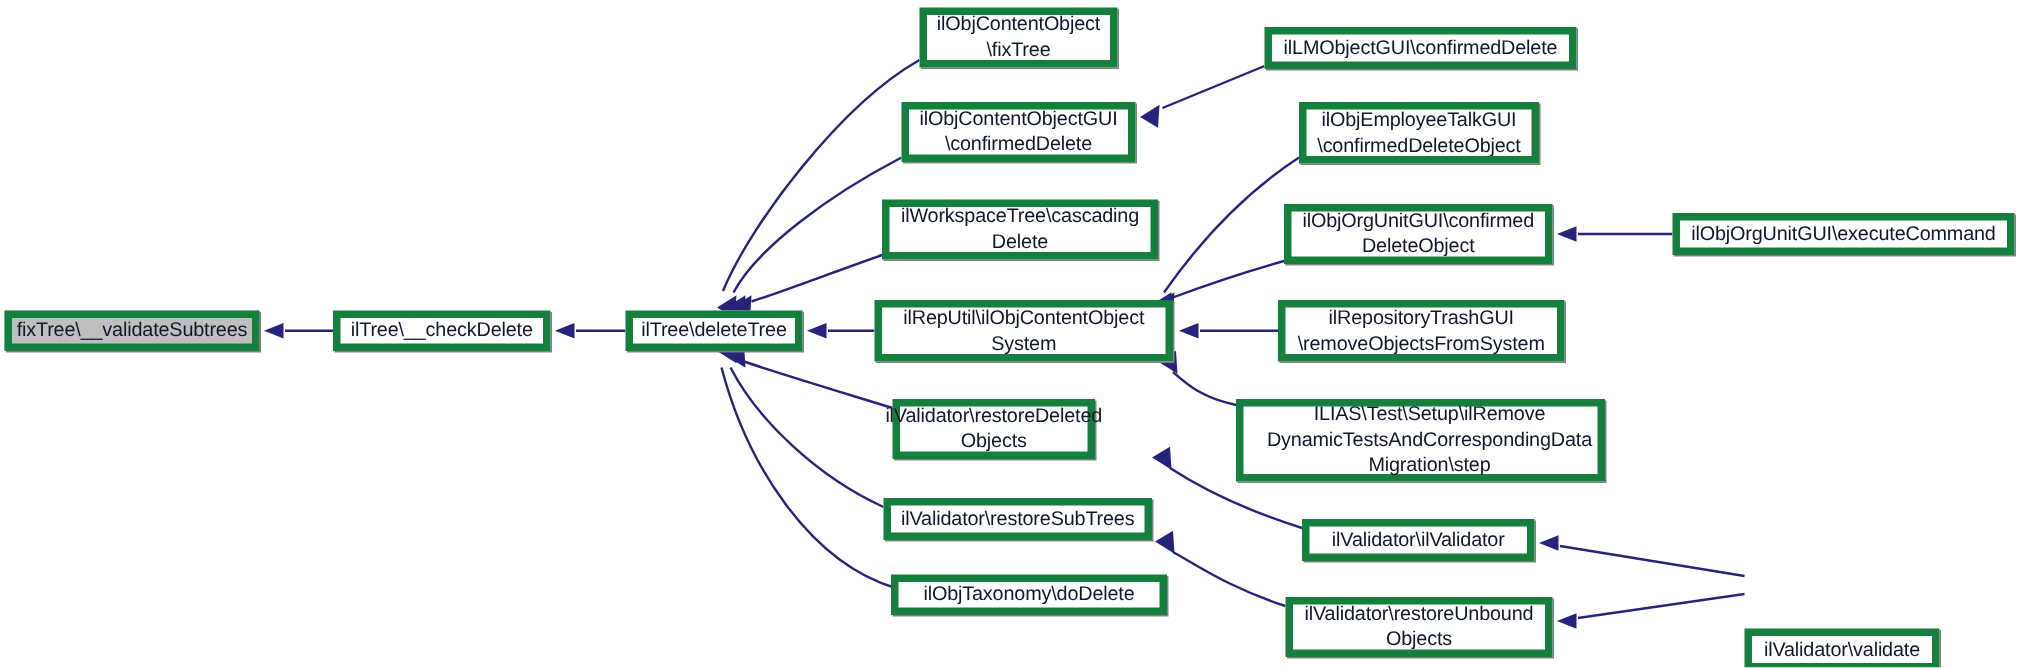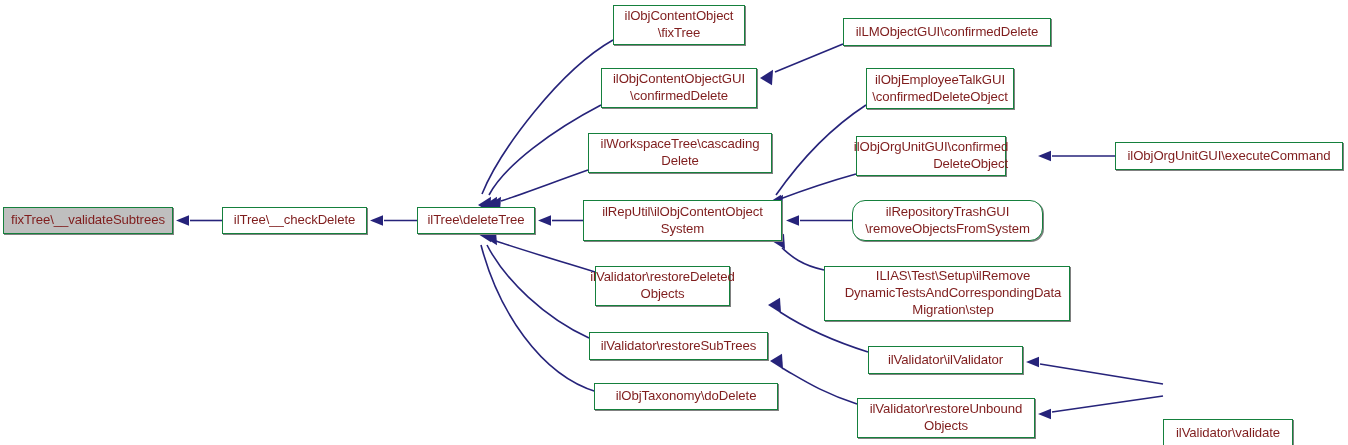--- a/index.html
+++ b/index.html
@@ -19,23 +19,23 @@
     position: absolute;
     left: 0;
     top: 0;
     width: 1348px;
     height: 445px;
     pointer-events: none;
   }
   .node {
     position: absolute;
     box-sizing: border-box;
-    border: 1px solid #15803d;
+    border: 5px solid #15803d;
     background: #ffffff;
-    color: #7f1d1d;
+    color: #0f172a;
     display: flex;
     align-items: center;
     justify-content: center;
     text-align: center;
     font-size: 13.2px;
     line-height: 1.28;
     letter-spacing: -0.1px;
     white-space: pre-line;
     padding: 0 3px;
     box-shadow: 1px 1px 0 0 #808080;
@@ -98,25 +98,25 @@
 \confirmedDelete</div>
       <div class="node" style="left: 588px; top: 133px; width: 184px; height: 40px;">ilWorkspaceTree\cascading
 Delete</div>
       <div class="node" style="left: 583px; top: 200px; width: 199px; height: 41px;">ilRepUtil\ilObjContentObject
 System</div>
       <div class="node" style="left: 595px; top: 266px; width: 135px; height: 40px;">ilValidator\restoreDeleted
 Objects</div>
       <div class="node" style="left: 589px; top: 332px; width: 179px; height: 28px;">ilValidator\restoreSubTrees</div>
       <div class="node" style="left: 594px; top: 383px; width: 184px; height: 27px;">ilObjTaxonomy\doDelete</div>
       <div class="node" style="left: 843px; top: 18px; width: 208px; height: 28px;">ilLMObjectGUI\confirmedDelete</div>
-      <div class="node" style="left: 866px; top: 68px; width: 148px; height: 41px;">ilObjEmployeeTalkGUI
+      <div class="node" style="left: 866px; top: 68px; width: 160px; height: 41px;">ilObjEmployeeTalkGUI
 \confirmedDeleteObject</div>
-      <div class="node" style="left: 856px; top: 136px; width: 150px; height: 40px; text-align: right;">ilObjOrgUnitGUI\confirmed
+      <div class="node" style="left: 856px; top: 136px; width: 179px; height: 40px;">ilObjOrgUnitGUI\confirmed
 DeleteObject</div>
-      <div class="node" style="left: 852px; top: 200px; width: 191px; height: 41px; border-radius: 13px;">ilRepositoryTrashGUI
+      <div class="node" style="left: 852px; top: 200px; width: 191px; height: 41px;">ilRepositoryTrashGUI
 \removeObjectsFromSystem</div>
       <div class="node" style="left: 824px; top: 266px; width: 246px; height: 55px; padding-left: 15px;">ILIAS\Test\Setup\ilRemove
 DynamicTestsAndCorrespondingData
 Migration\step</div>
       <div class="node" style="left: 868px; top: 346px; width: 155px; height: 28px;">ilValidator\ilValidator</div>
       <div class="node" style="left: 857px; top: 398px; width: 178px; height: 40px;">ilValidator\restoreUnbound
 Objects</div>
       <div class="node" style="left: 1115px; top: 142px; width: 228px; height: 28px;">ilObjOrgUnitGUI\executeCommand</div>
       <div class="node" style="left: 1163px; top: 376px; width: 130px; height: 28px; margin-top: 43px;">ilValidator\validate</div>
     </div>

